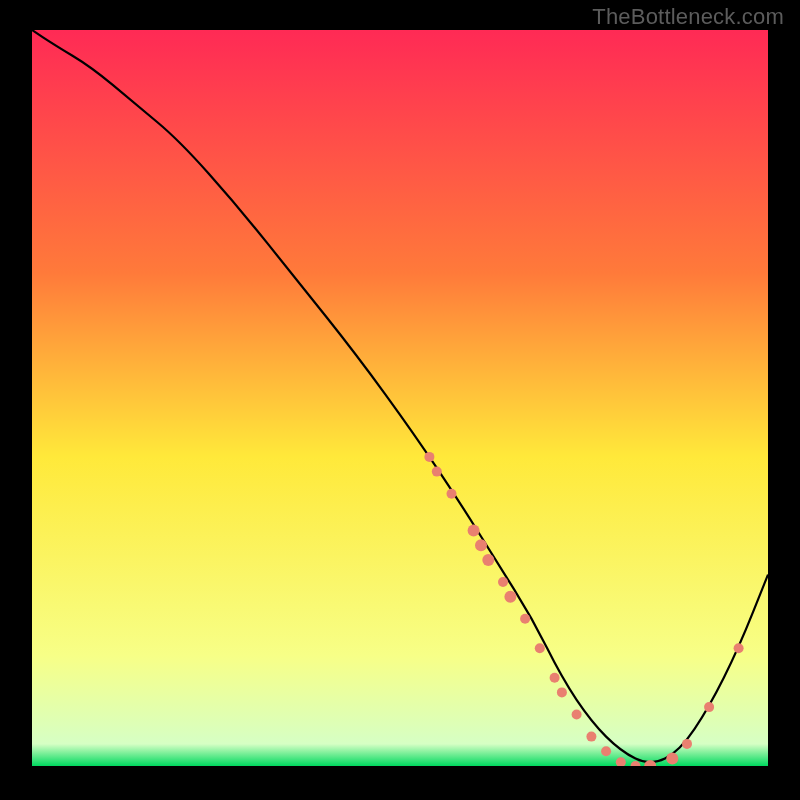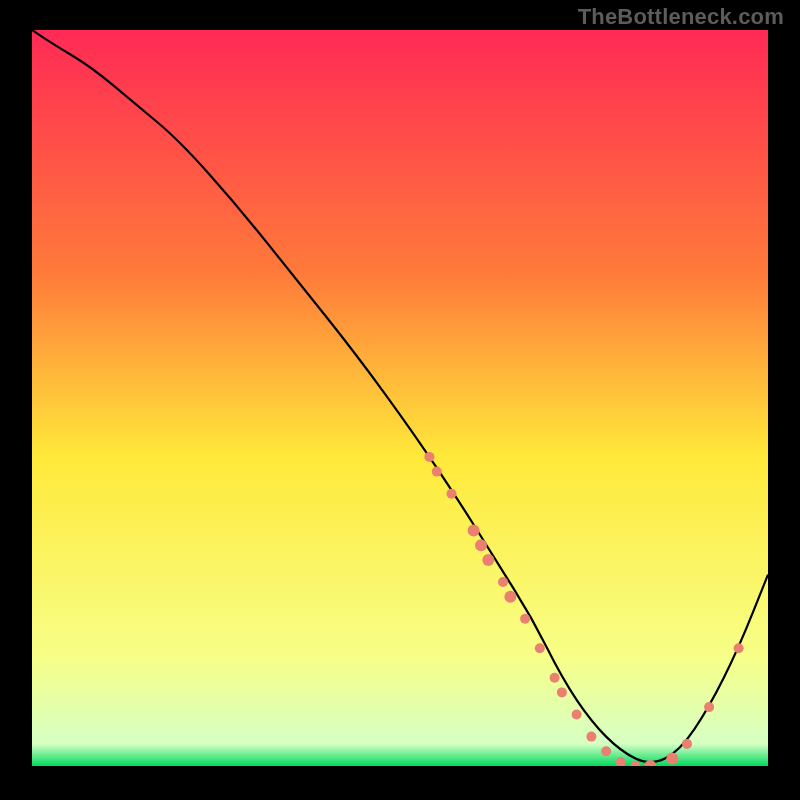--- a/index.html
+++ b/index.html
@@ -14,21 +14,21 @@
   .frame {
     position: relative;
     width: 800px;
     height: 800px;
   }
   .watermark {
     position: absolute;
     top: 4px;
     right: 16px;
     font-size: 22px;
-    font-weight: 700;
+    font-weight: 400;
     color: #5c5c5c;
     letter-spacing: 0.2px;
     z-index: 10;
   }
   .plot {
     position: absolute;
     left: 32px;
     top: 30px;
     width: 736px;
     height: 736px;

